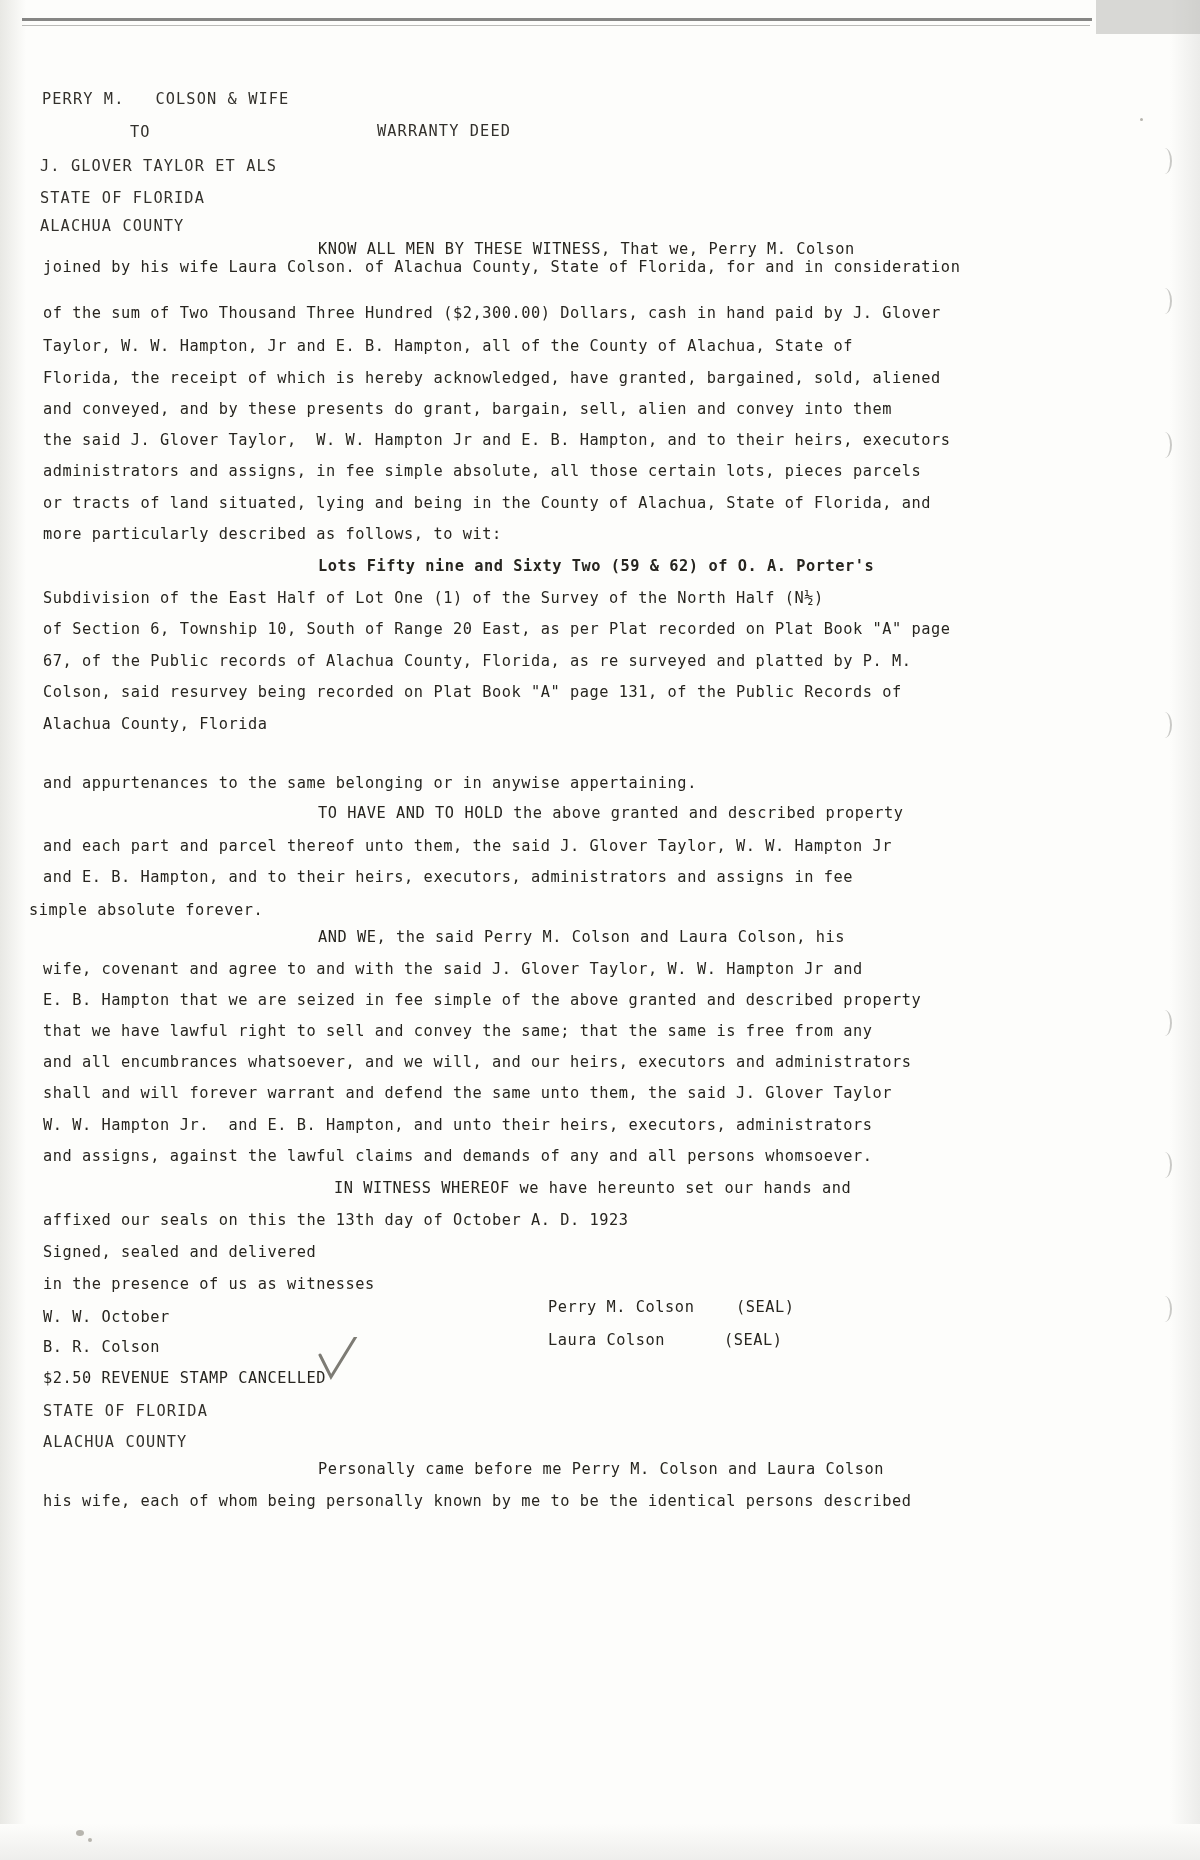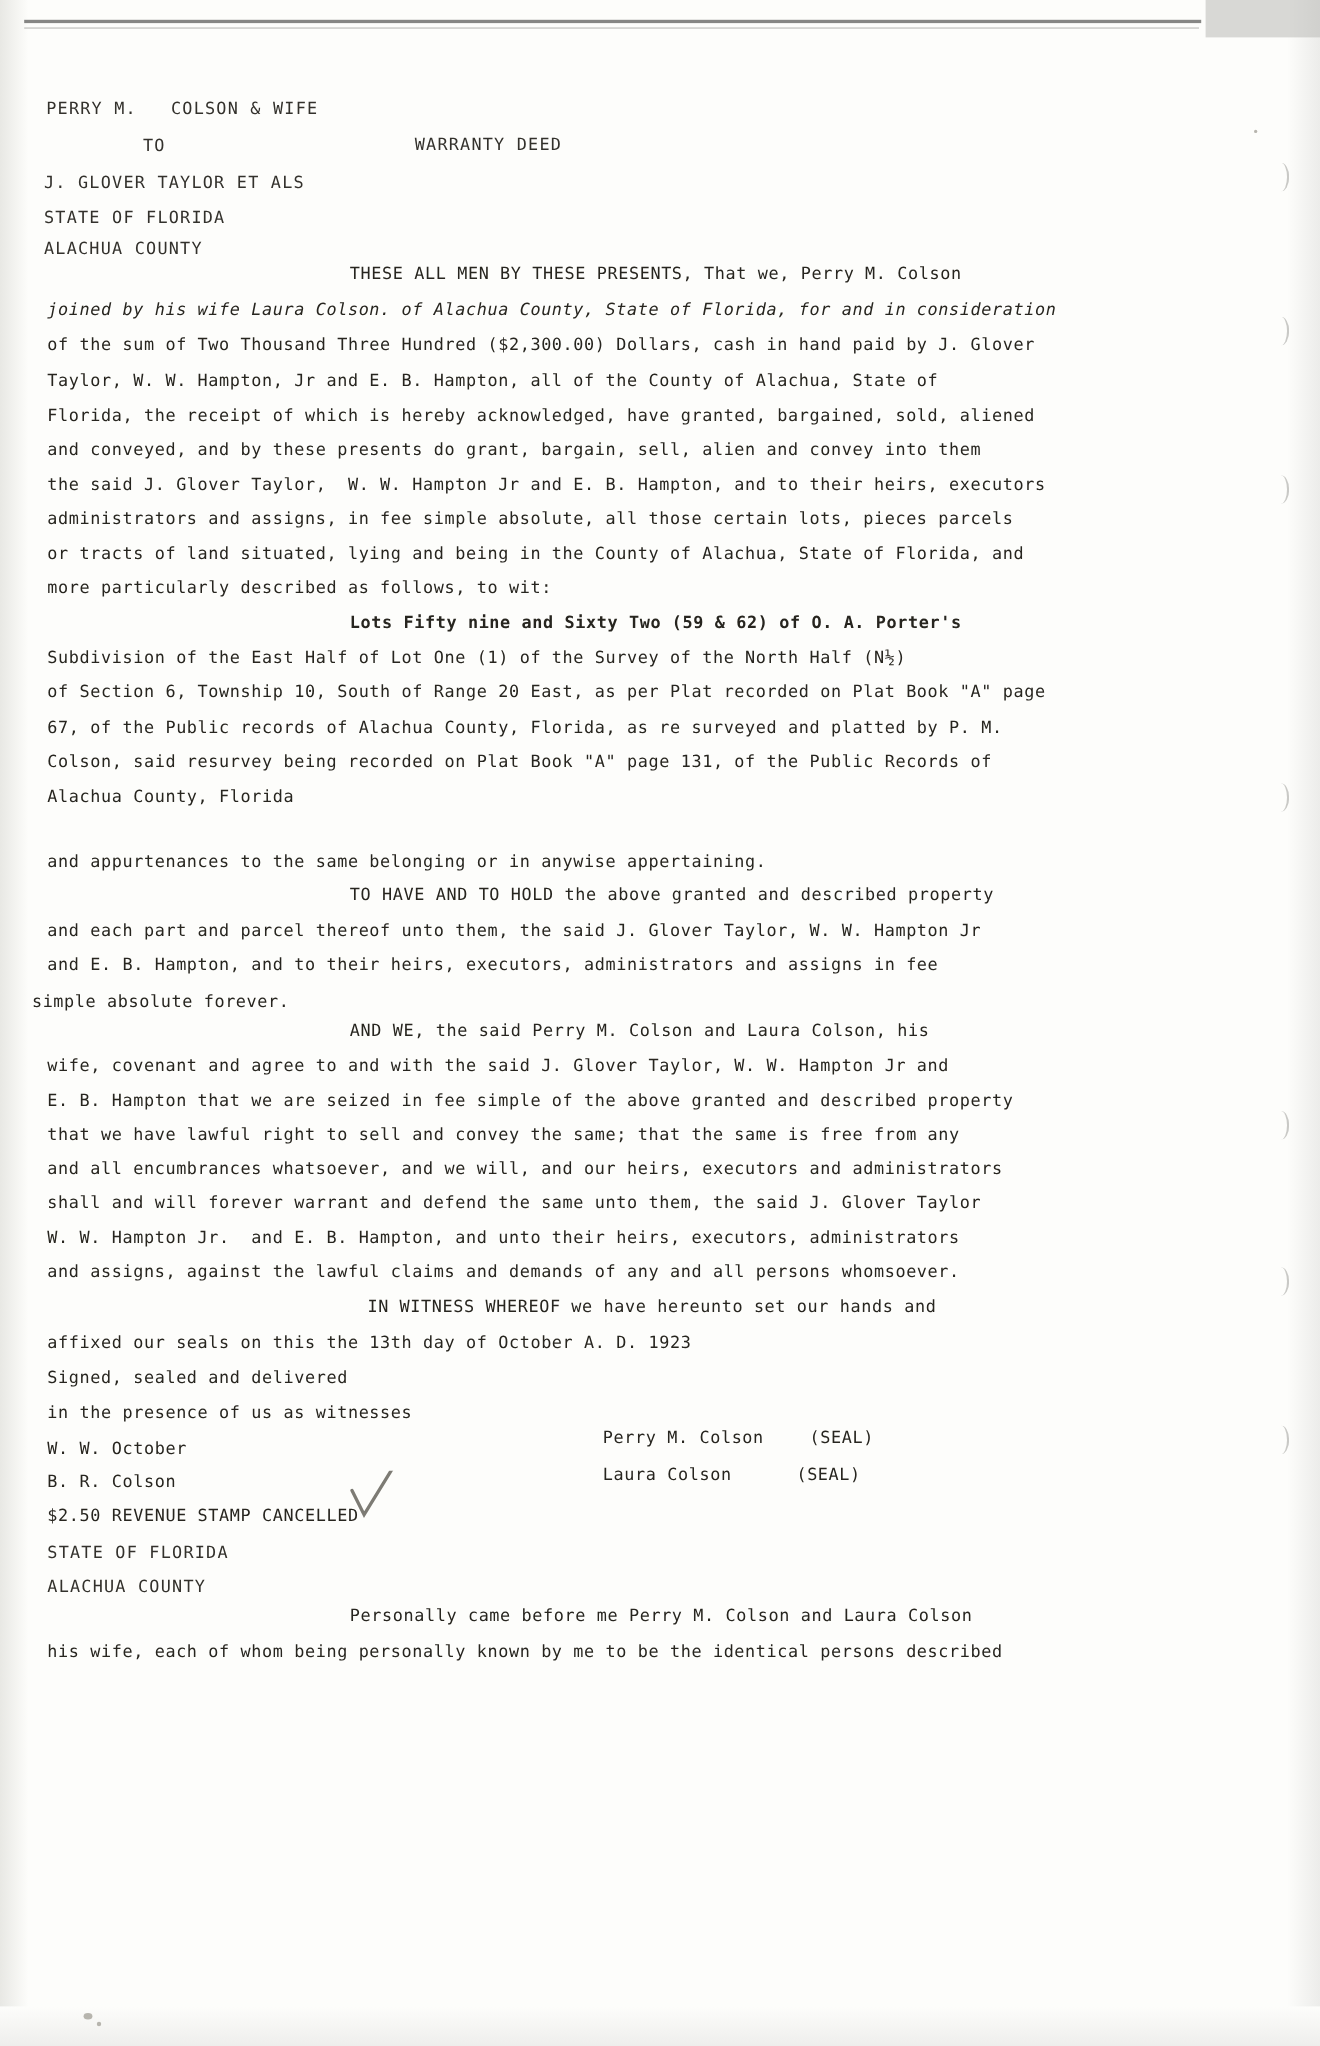--- a/index.html
+++ b/index.html
@@ -138,22 +138,22 @@
 
   <div class="doc">
 
     <div class="ln hdr" style="left:42px; top:92px;">PERRY M.   COLSON &amp; WIFE</div>
     <div class="ln hdr" style="left:130px; top:125px;">TO</div>
     <div class="ln hdr" style="left:377px; top:124px;">WARRANTY DEED</div>
     <div class="ln hdr" style="left:40px; top:159px;">J. GLOVER TAYLOR ET ALS</div>
     <div class="ln hdr" style="left:40px; top:191px;">STATE OF FLORIDA</div>
     <div class="ln hdr" style="left:40px; top:219px;">ALACHUA COUNTY</div>
 
-    <div class="ln" style="left:318px; top:242px;">THESE ALL MEN BY THESE PRESENTS, That we, Perry M. Colson</div>
-    <div class="ln" style="left:43px; top:274px;font-style:italic;">joined by his wife Laura Colson. of Alachua County, State of Florida, for and in consideration</div>
+    <div class="ln" style="left:318px; top:242px;">KNOW ALL MEN BY THESE WITNESS, That we, Perry M. Colson</div>
+    <div class="ln" style="left:43px; top:260px;">joined by his wife Laura Colson. of Alachua County, State of Florida, for and in consideration</div>
     <div class="ln" style="left:43px; top:306px;">of the sum of Two Thousand Three Hundred ($2,300.00) Dollars, cash in hand paid by J. Glover</div>
     <div class="ln" style="left:43px; top:339px;">Taylor, W. W. Hampton, Jr and E. B. Hampton, all of the County of Alachua, State of</div>
     <div class="ln" style="left:43px; top:371px;">Florida, the receipt of which is hereby acknowledged, have granted, bargained, sold, aliened</div>
     <div class="ln" style="left:43px; top:402px;">and conveyed, and by these presents do grant, bargain, sell, alien and convey into them</div>
     <div class="ln" style="left:43px; top:433px;">the said J. Glover Taylor,  W. W. Hampton Jr and E. B. Hampton, and to their heirs, executors</div>
     <div class="ln" style="left:43px; top:464px;">administrators and assigns, in fee simple absolute, all those certain lots, pieces parcels</div>
     <div class="ln" style="left:43px; top:496px;">or tracts of land situated, lying and being in the County of Alachua, State of Florida, and</div>
     <div class="ln" style="left:43px; top:527px;">more particularly described as follows, to wit:</div>
 
     <div class="ln" style="left:318px; top:559px;font-weight:bold;">Lots Fifty nine and Sixty Two (59 &amp; 62) of O. A. Porter's</div>

